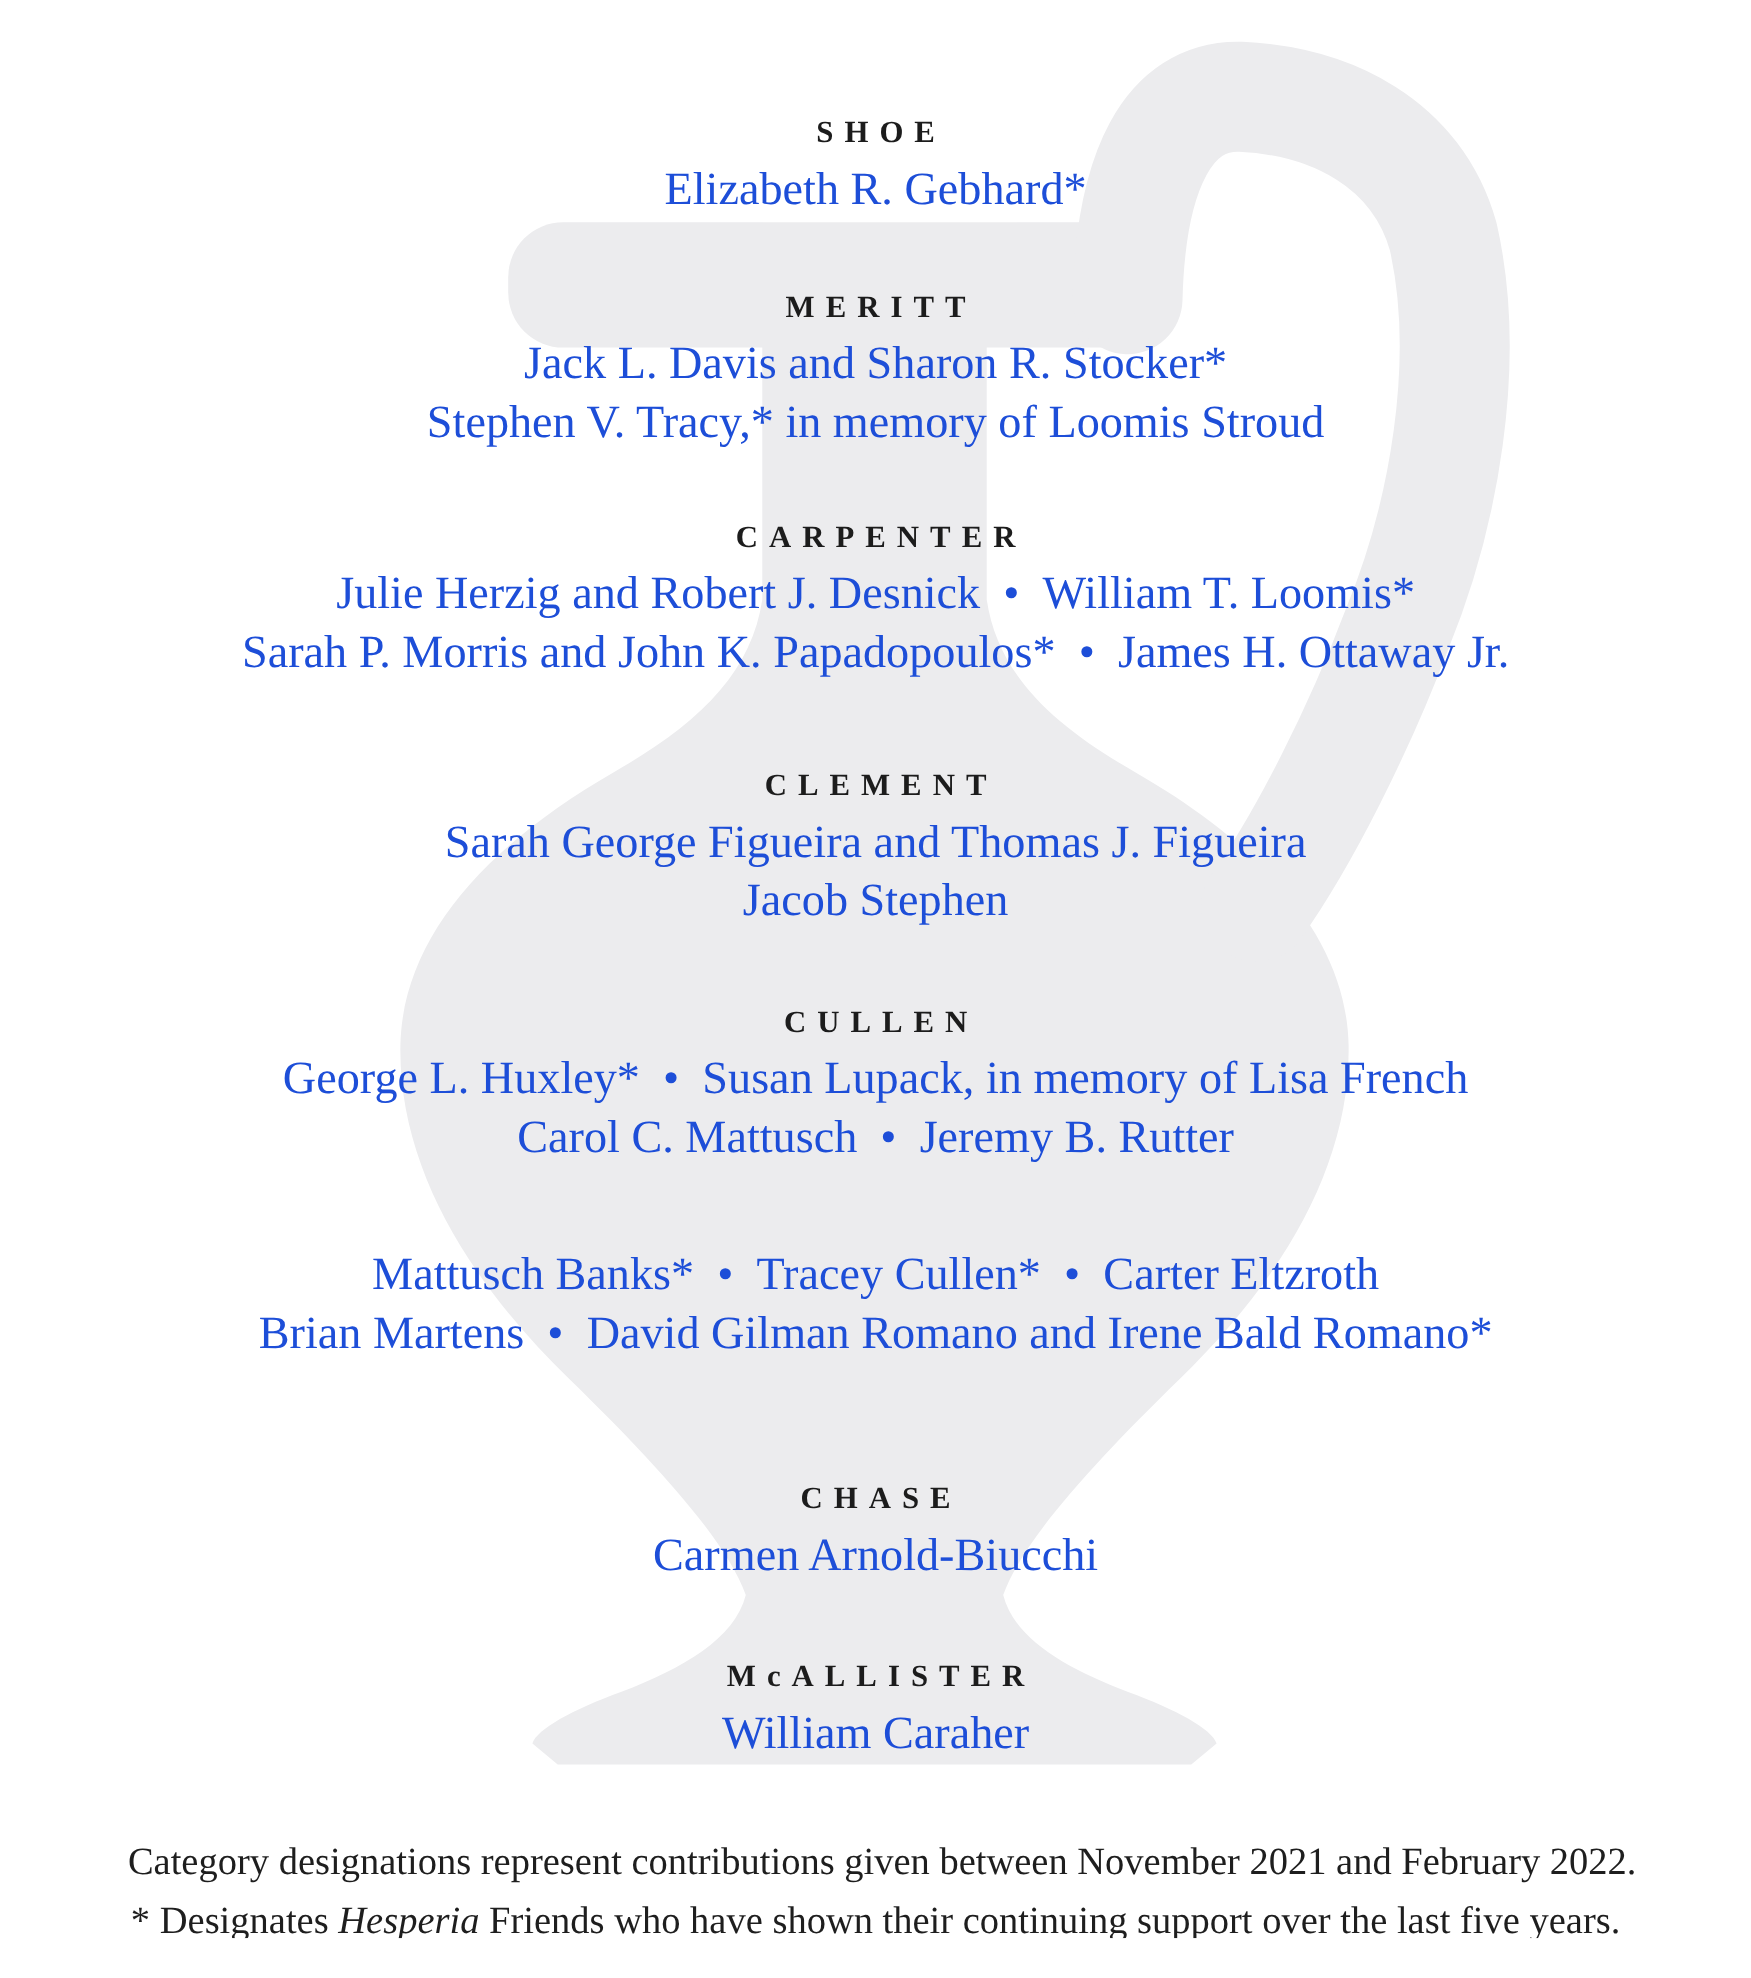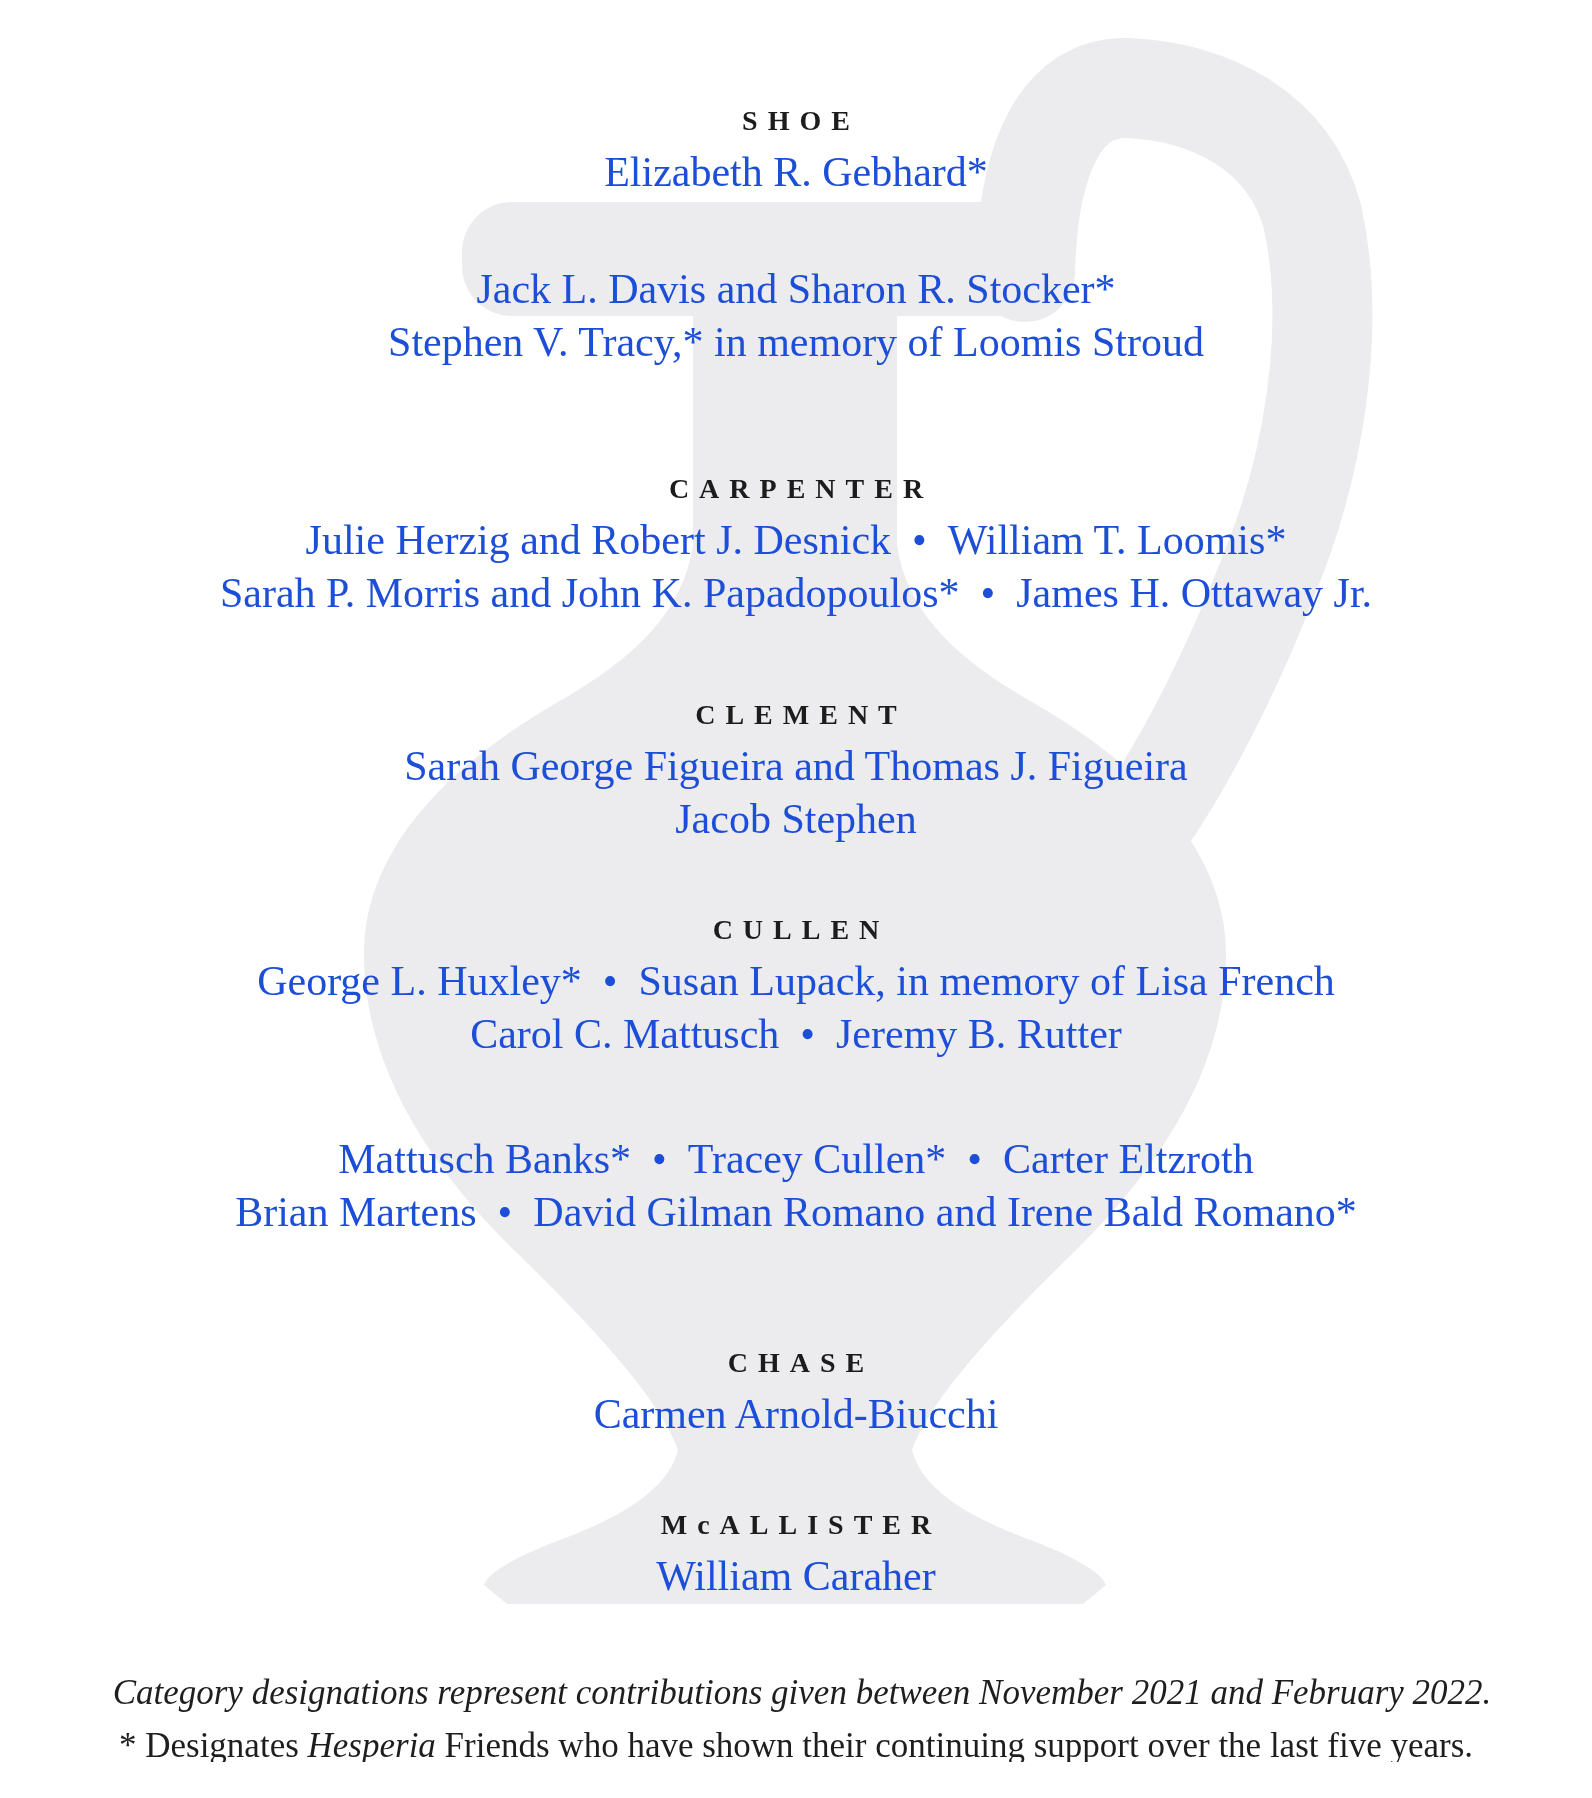--- a/index.html
+++ b/index.html
@@ -32,21 +32,21 @@
     color:#1d4ed8;
   }
   .footnote{
     position:absolute;left:0;right:0;
     text-align:center;
     font-size:35px;
     line-height:46px;
     white-space:nowrap;
     color:#1e1e1e;
   }
-  .footnote.italic{font-style:italic;margin-left:12px;}
+  .footnote.italic{margin-left:12px;}
   .fn-italic{font-style:italic;}
 </style>
 </head>
 <body>
 
 <div class="page">
 
   <svg class="vase-svg" viewBox="0 0 1592 1798" aria-hidden="true">
 
     <path d="M693,313 L693,545
@@ -73,20 +73,21 @@
              C1338,330 1312,470 1270,572
              C1236,662 1186,762 1142,824" stroke="#ececee"></path>
   </svg>
 
   <section class="donor-section" style="top:104px">
     <h2 class="cat-title">SHOE</h2>
     <div class="name-line">Elizabeth R. Gebhard*</div>
   </section>
 
   <section class="donor-section" style="top:263px">
+    <h2 class="cat-title">MERITT</h2>
     <div class="name-line">Jack L. Davis and Sharon R. Stocker*</div>
     <div class="name-line">Stephen V. Tracy,* in memory of Loomis Stroud</div>
   </section>
 
   <section class="donor-section" style="top:472px">
     <h2 class="cat-title">CARPENTER</h2>
     <div class="name-line">Julie Herzig and Robert J. Desnick • William T. Loomis*</div>
     <div class="name-line">Sarah P. Morris and John K. Papadopoulos* • James H. Ottaway Jr.</div>
   </section>
 

